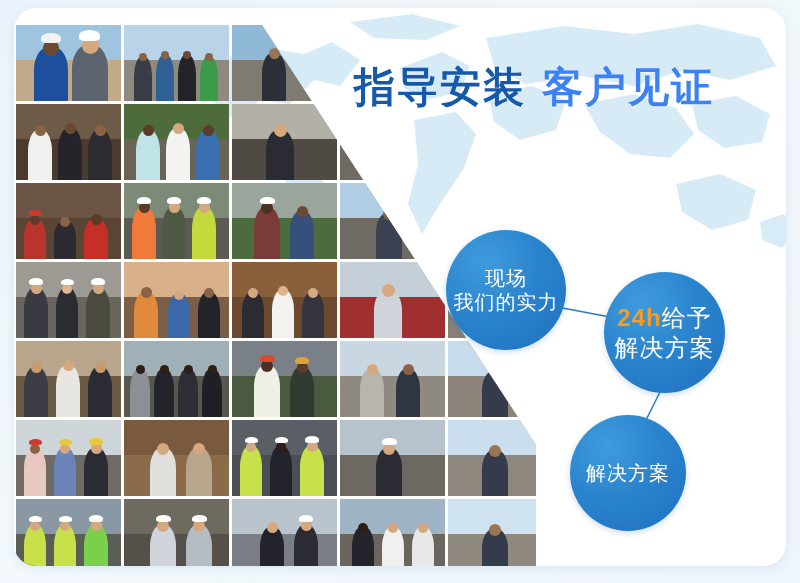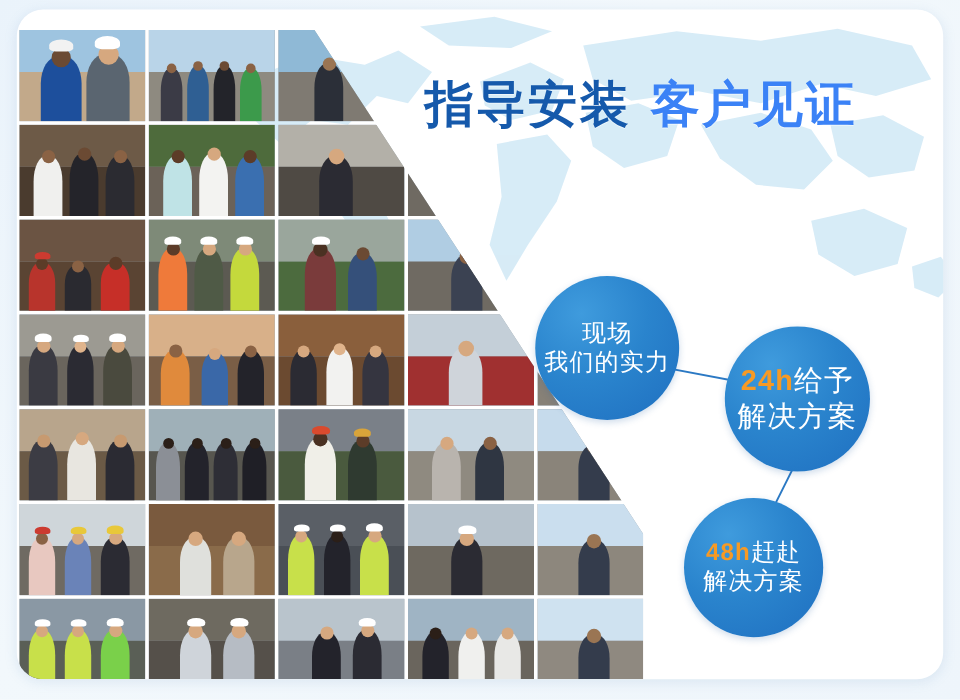--- a/index.html
+++ b/index.html
@@ -527,18 +527,17 @@
       <span class="ln">现场</span>
       <span class="ln">我们的实力</span>
     </div>
 
     <div id="b2" class="bubble">
       <span class="ln"><span class="amt">24h</span><span>给予</span></span>
       <span class="ln">解决方案</span>
     </div>
 
     <div id="b3" class="bubble">
-      <span class="ln"><span class="amt">48h</span><span>赶赴</span></span>
       <span class="ln">解决方案</span>
     </div>
 
   </div>
 </div>
 
 </body></html>

